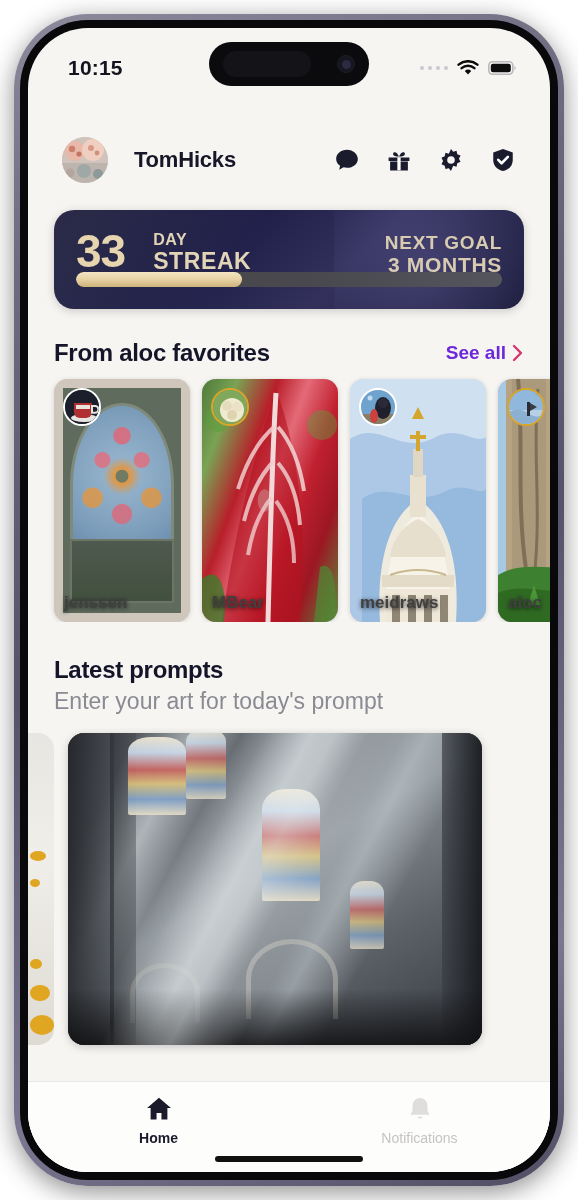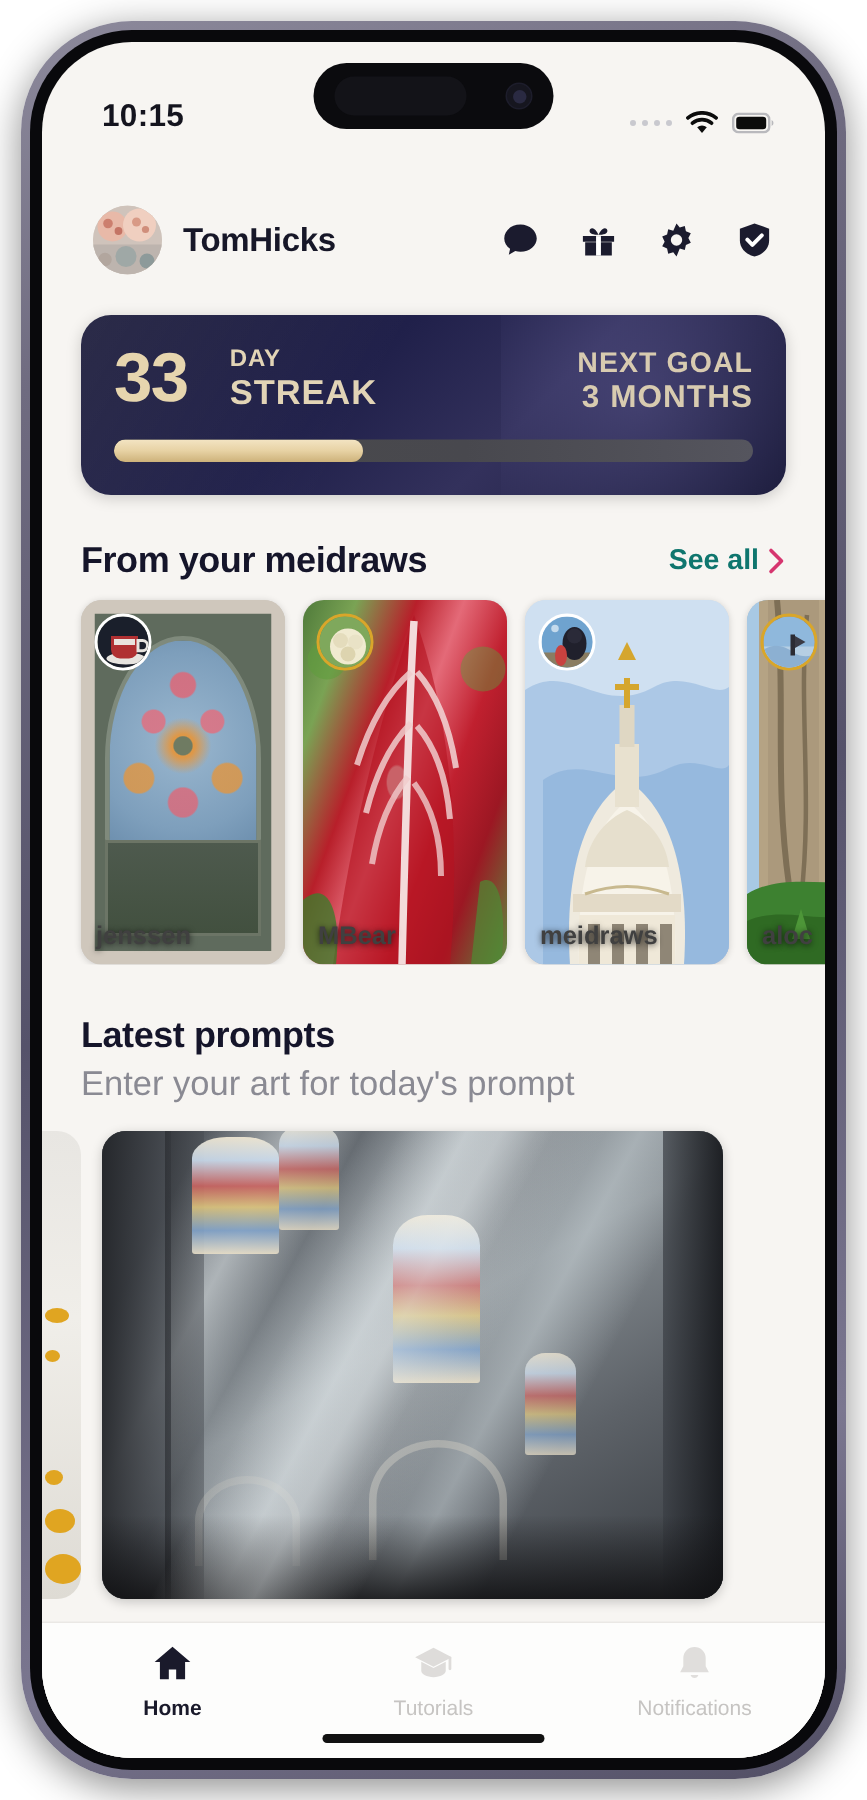--- a/index.html
+++ b/index.html
@@ -73,21 +73,21 @@
     width: 9px; height: 9px; border-radius: 50%;
     background: #2a2a42;
   }
 
   
   #status-bar {
     position: absolute;
     top: 0; left: 0; right: 0;
     height: 62px;
     display: flex;
-    align-items: flex-end;
+    align-items: center;
     justify-content: space-between;
     padding: 18px 34px 0 40px;
     z-index: 30;
   }
   #status-time {
     font-size: 21px;
     font-weight: bold;
     color: #14141e;
     letter-spacing: .2px;
   }
@@ -101,20 +101,21 @@
 
   
   #app-header {
     position: absolute;
     top: 96px; left: 0; right: 0;
     height: 72px;
     display: flex;
     align-items: center;
     padding: 0 34px 0 34px;
     z-index: 20;
+    gap: 12px;
   }
   #user-avatar {
     width: 46px; height: 46px;
     border-radius: 50%;
     overflow: hidden;
     flex: 0 0 auto;
     position: relative;
     background: #d8cfc8;
   }
   #username {
@@ -136,21 +137,21 @@
   #content {
     position: absolute;
     top: 168px; left: 0; right: 0; bottom: 0;
     background: #f7f5f2;
     overflow: hidden;
   }
 
   
   #streak-card {
     margin: 14px 26px 0 26px;
-    height: 120px;
+    height: 99px;
     border-radius: 20px;
     background:
       linear-gradient(118deg, rgba(255,255,255,.07) 0%, rgba(255,255,255,0) 42%),
       linear-gradient(135deg, #1b1b3a 0%, #20204a 38%, #33315c 62%, #1c1c3c 100%);
     position: relative;
     padding: 20px 22px 0 22px;
     box-shadow: 0 2px 10px rgba(0,0,0,.18);
     overflow: hidden;
   }
   #streak-card::after {
@@ -212,21 +213,21 @@
     font-size: 24px;
     font-weight: bold;
     color: #15152a;
     letter-spacing: -.3px;
   }
   #see-all {
     margin-left: auto;
     display: flex;
     align-items: center;
     gap: 6px;
-    color: #0f766e;
+    color: #6d28d9;
     font-size: 19px;
     font-weight: bold;
   }
   #see-all-chevron { display: block; }
 
   
   #favorites-rail {
     display: flex;
     gap: 12px;
     padding: 12px 0 0 26px;
@@ -490,21 +491,21 @@
           <div class="goal-line" id="goal-label">NEXT GOAL</div>
           <div class="goal-line" id="goal-value">3 MONTHS</div>
         </div>
       </div>
       <div id="streak-progress-track">
         <div id="streak-progress-fill" style="width: 39%;"></div>
       </div>
     </div>
 
     <div class="section-head">
-      <div class="section-title">From your meidraws</div>
+      <div class="section-title">From aloc favorites</div>
       <div id="see-all">
         <span>See all</span>
         <svg id="see-all-chevron" width="12" height="18" viewBox="0 0 12 18">
           <path d="M2 2 L9 9 L2 16" stroke="#d6356f" stroke-width="2.4" fill="none" stroke-linecap="round" stroke-linejoin="round"></path>
         </svg>
       </div>
     </div>
 
     <div id="favorites-rail">
 
@@ -659,28 +660,20 @@
 
   <div id="tab-bar">
     <div class="tab-item active">
       <svg class="tab-icon" viewBox="0 0 24 24">
         <path d="M12 2.4 1.8 11.2h3V21h5.1v-5.6h4.2V21h5.1v-9.8h3Z" fill="#1a1a2b"></path>
       </svg>
       <div class="tab-label">Home</div>
     </div>
     <div class="tab-item">
       <svg class="tab-icon" viewBox="0 0 24 24">
-        <path d="M12 3 1.5 8.4 12 13.8 22.5 8.4Z" fill="#dedcda"></path>
-        <path d="M5 11v5.2c0 2 3.2 3.6 7 3.6s7-1.6 7-3.6V11l-7 3.6Z" fill="#dedcda"></path>
-        <path d="M21.4 9v6" stroke="#dedcda" stroke-width="1.6" stroke-linecap="round"></path>
-      </svg>
-      <div class="tab-label">Tutorials</div>
-    </div>
-    <div class="tab-item">
-      <svg class="tab-icon" viewBox="0 0 24 24">
         <path d="M12 2.6a6.4 6.4 0 0 0-6.4 6.4v4.6L3.8 17h16.4l-1.8-3.4V9A6.4 6.4 0 0 0 12 2.6Z" fill="#e0dedc"></path>
         <path d="M9.8 18.6a2.3 2.3 0 0 0 4.4 0Z" fill="#e0dedc"></path>
       </svg>
       <div class="tab-label">Notifications</div>
     </div>
   </div>
   <div id="home-indicator"></div>
 
 </div>
 </div>

